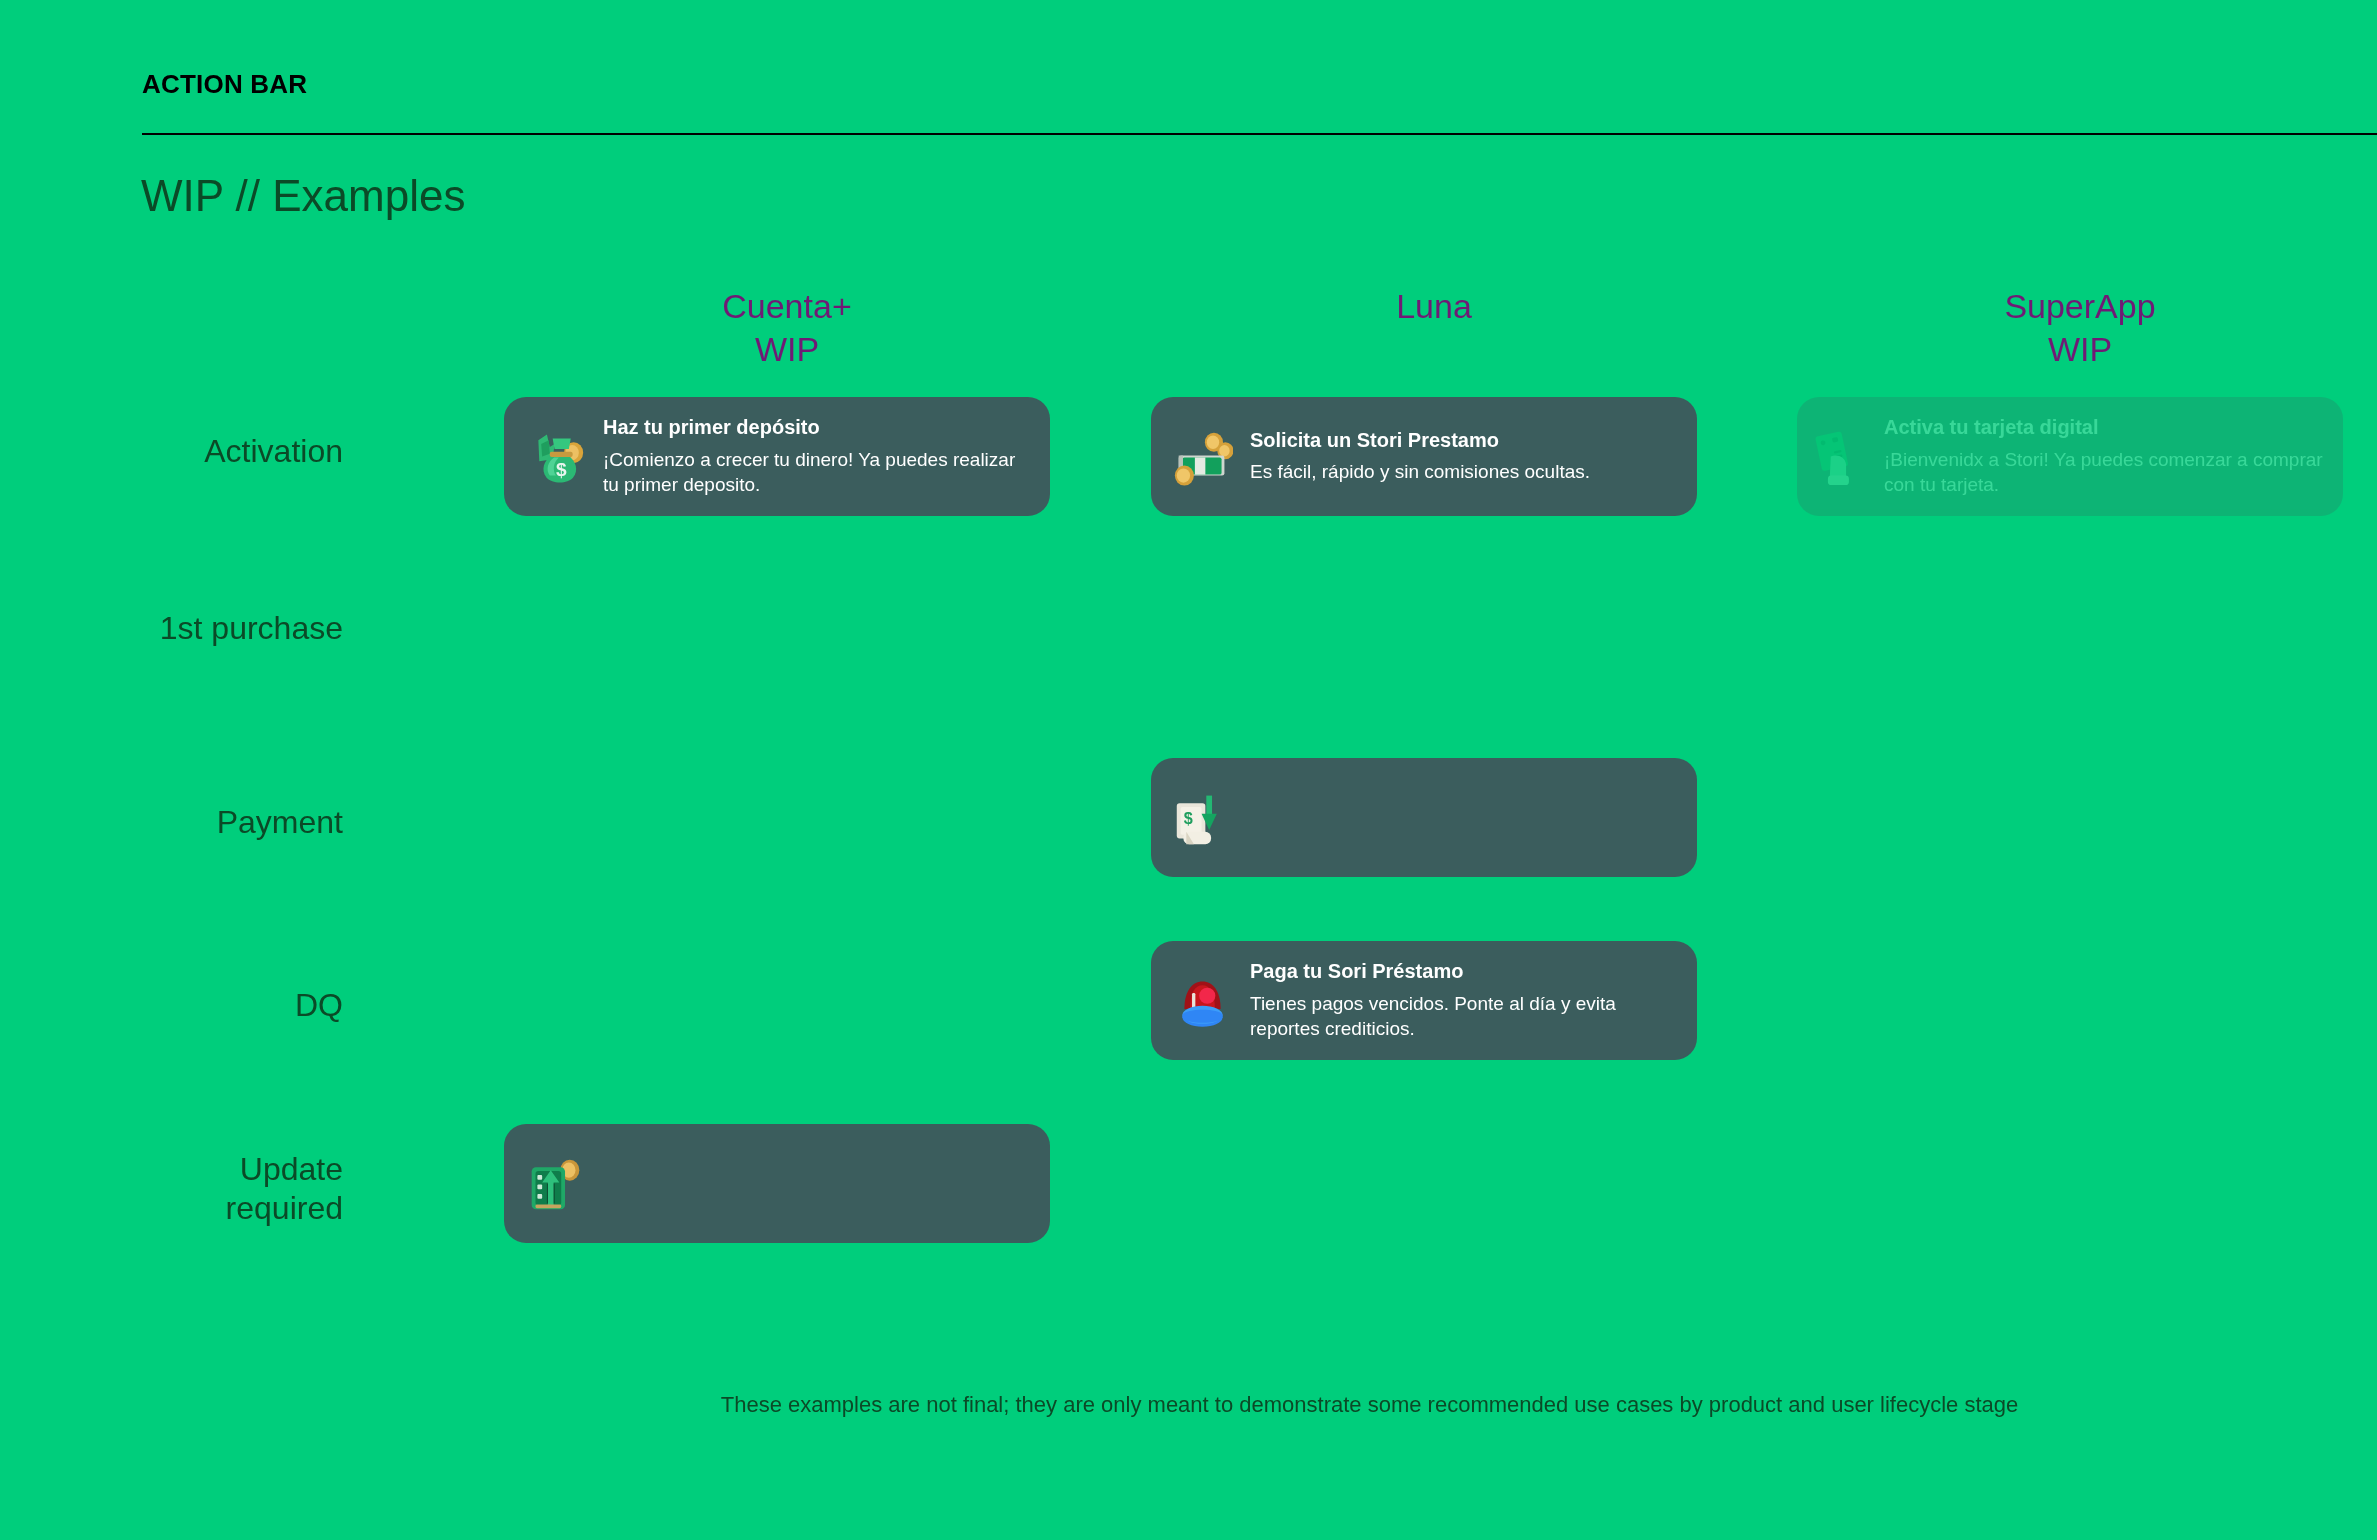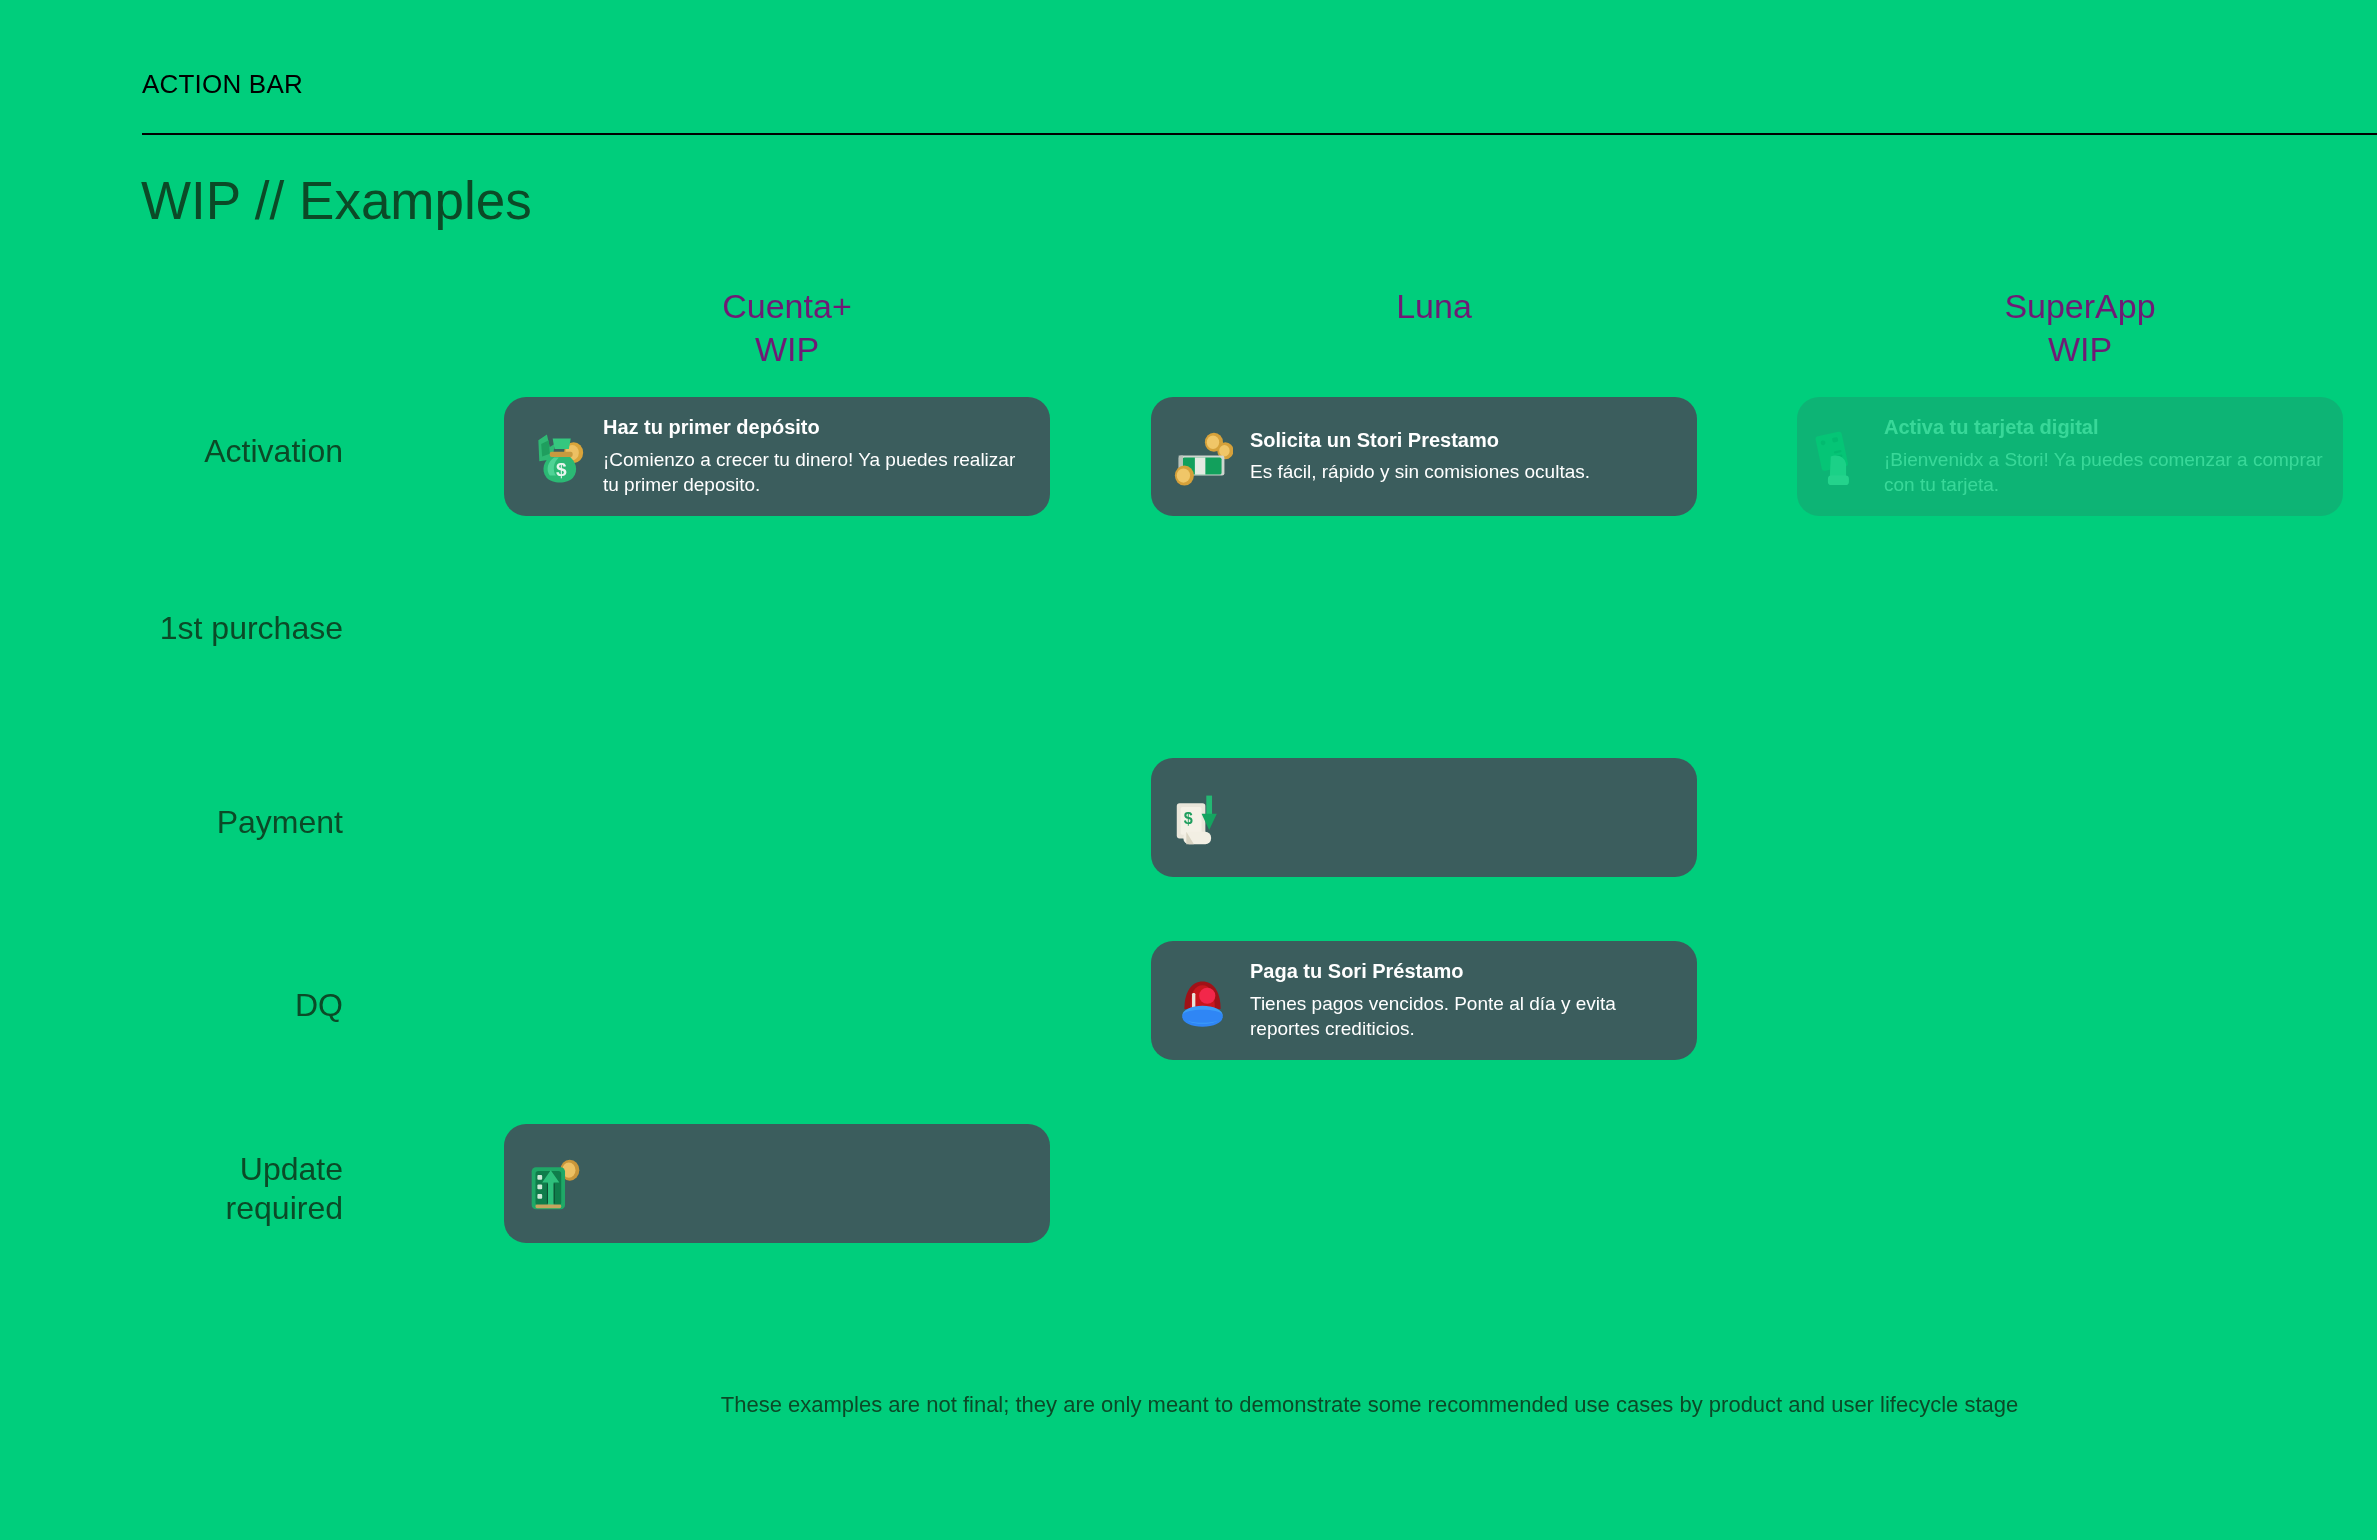--- a/index.html
+++ b/index.html
@@ -25,39 +25,39 @@
     left: 142px;
     top: 62px;
     width: 2451px;
     height: 43px;
     display: flex;
     align-items: center;
     justify-content: space-between;
   }
   .header-title {
     font-size: 26px;
-    font-weight: 400;
+    font-weight: 700;
     letter-spacing: 0.2px;
     color: #000000;
     line-height: 1;
   }
   .header-rule {
     position: absolute;
     left: 142px;
     top: 133px;
     width: 2451px;
     height: 2.4px;
     background: #000000;
   }
 
   .slide-title {
     position: absolute;
     left: 141px;
     top: 171px;
-    font-size: 53px;
+    font-size: 44px;
     font-weight: 400;
     color: #0b4a27;
     line-height: 1.15;
     white-space: nowrap;
   }
 
   
   .matrix {
     position: absolute;
     left: 0;

